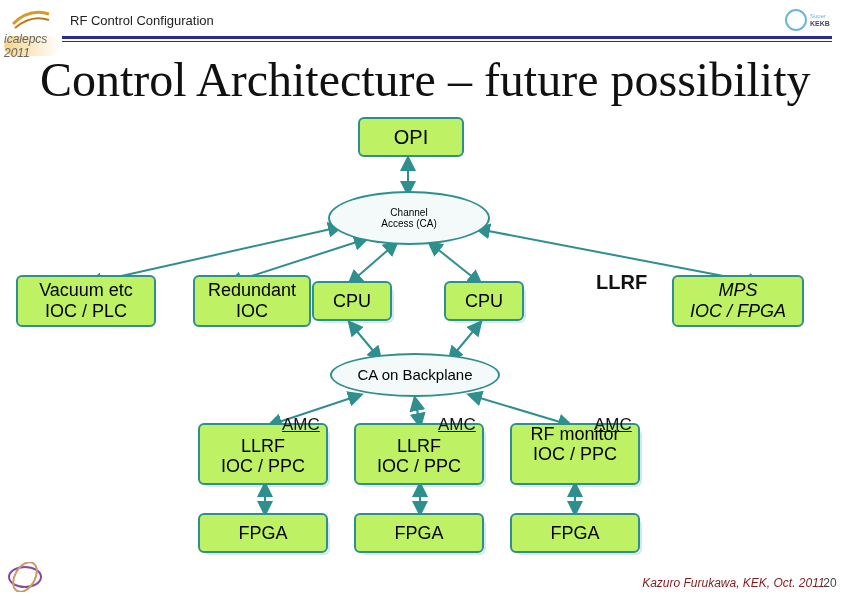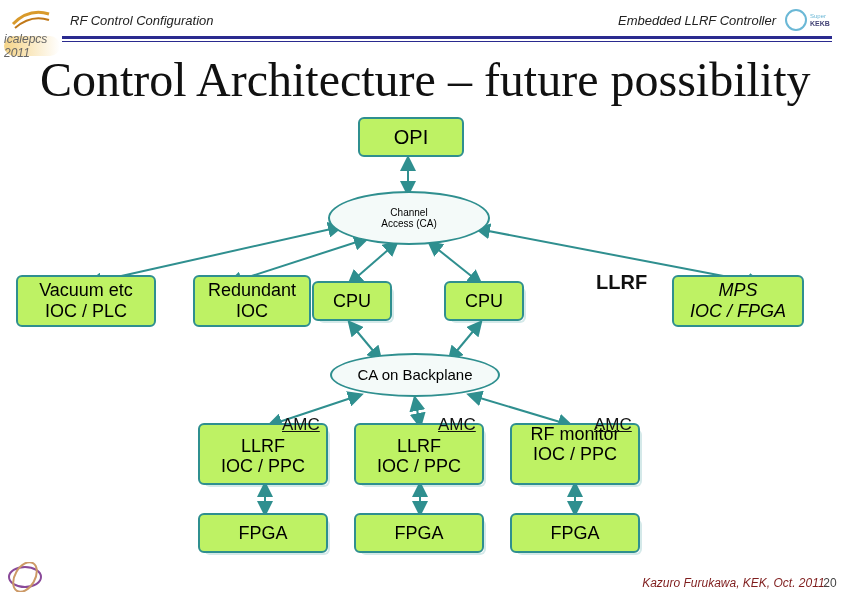--- a/index.html
+++ b/index.html
@@ -31,21 +31,20 @@
   .logo-swirl {
     width: 42px; height: 28px;
     display: flex; align-items: center; justify-content: center;
   }
   .logo-kek {
     width: 48px; height: 28px;
     display:flex; align-items:center; justify-content:center;
   }
   .hdr-text {
     font-size: 13px;
-    font-style: italic;
     color: #222;
   }
   .hdr-rule {
     height: 0;
     border-top: 3px solid #2a2a8f;
     margin: 0 10px 0 62px;
   }
   .hdr-rule-thin {
     height: 0;
     border-top: 1px solid #2a2a8f;
@@ -158,21 +157,20 @@
   <div class="header-left">
     <div class="logo-swirl">
       <svg viewBox="0 0 40 28" width="40" height="28">
         <path d="M2 18 Q18 2 38 8" stroke="#d99a2b" stroke-width="3" fill="none"></path>
         <path d="M4 22 Q20 8 38 14" stroke="#c07818" stroke-width="2" fill="none"></path>
       </svg>
     </div>
     <span class="hdr-text">RF Control Configuration</span>
   </div>
   <div class="header-right">
-    <span class="hdr-text">Embedded LLRF Controller</span>
     <div class="logo-kek">
       <svg viewBox="0 0 48 28" width="48" height="28">
         <circle cx="12" cy="14" r="10" fill="none" stroke="#6bb8d6" stroke-width="2"></circle>
         <text x="26" y="12" font-size="6" fill="#6bb8d6">Super</text>
         <text x="26" y="20" font-size="7" fill="#447" font-weight="bold">KEKB</text>
       </svg>
     </div>
   </div>
 </div>
 <div class="hdr-rule"></div>

